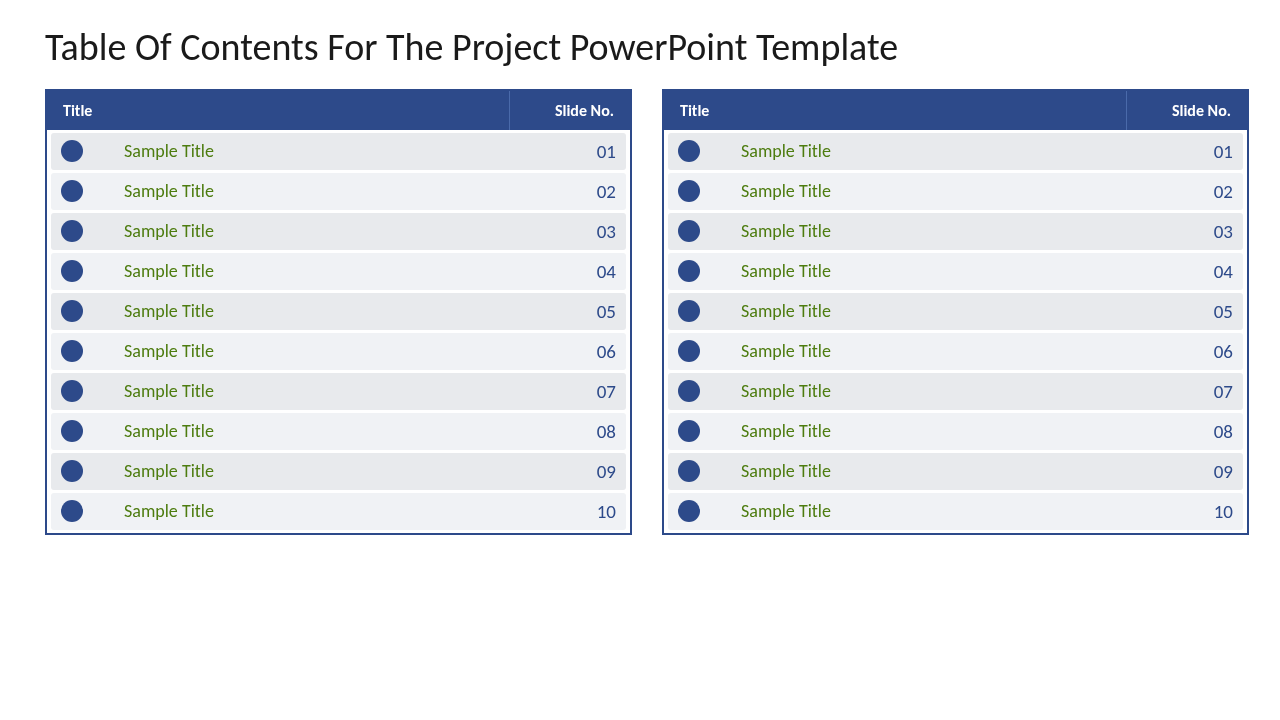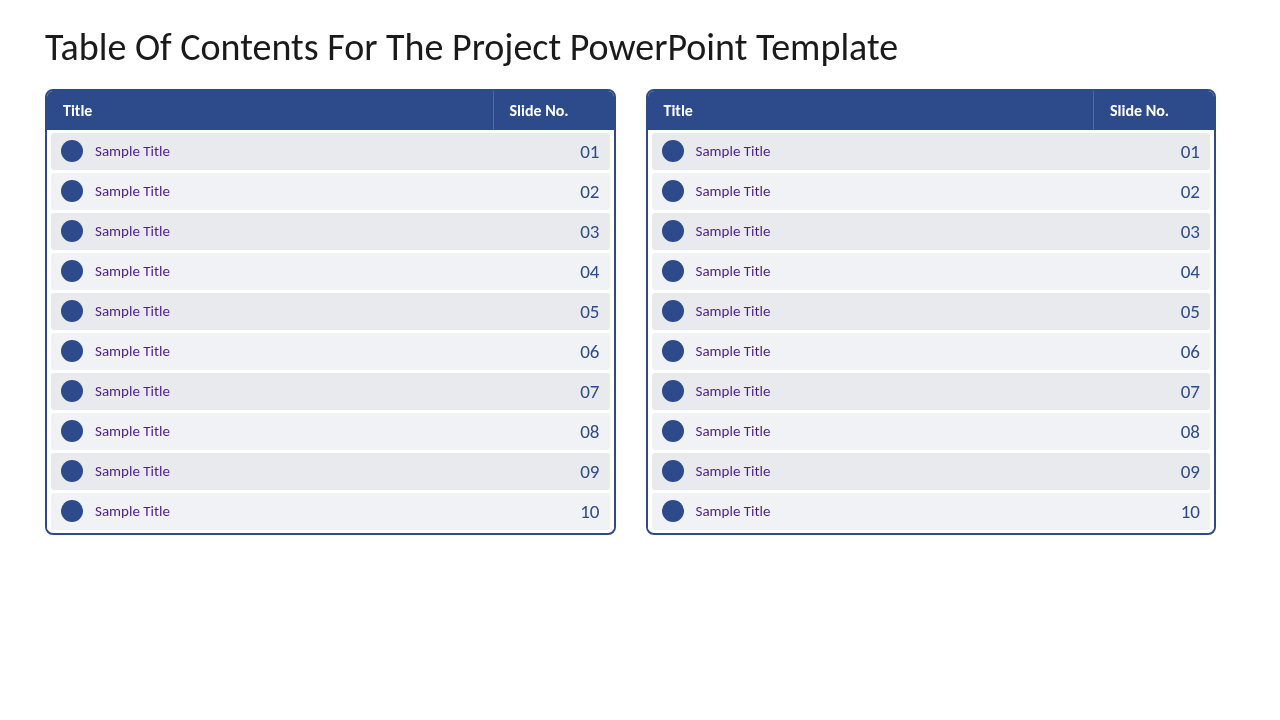--- a/index.html
+++ b/index.html
@@ -10,61 +10,61 @@
 
     body {
       width: 1280px;
       height: 720px;
       background: #ffffff;
       font-family: 'Calibri', 'Segoe UI', Arial, sans-serif;
       overflow: hidden;
     }
 
     .page-container {
-      padding: 25px 64px 20px 45px;
+      padding: 25px 31px 20px 45px;
     }
 
     .main-title {
       font-size: 38px;
       font-weight: 400;
       color: #1a1a1a;
       margin-bottom: 18px;
       line-height: 1.2;
     }
 
     .tables-wrapper {
       display: flex;
       gap: 30px;
     }
 
     .toc-table {
       flex: 1;
       border: 2px solid #2d4a8a;
-      border-radius: 8px;
+      border-radius: 0;
       overflow: hidden;
     }
 
     .table-header {
       display: flex;
       background: #2d4a8a;
       color: #ffffff;
       font-weight: 700;
       font-size: 16px;
     }
 
     .col-title {
       flex: 1;
       padding: 10px 16px;
       border-right: 1px solid #4a6aaa;
     }
 
     .col-slide {
       width: 120px;
       padding: 10px 16px;
-      text-align: left;
+      text-align: right;
     }
 
     .table-body {
       background: #ffffff;
     }
 
     .table-row {
       display: flex;
       align-items: center;
       background: #f0f2f5;
@@ -81,22 +81,23 @@
       width: 22px;
       height: 22px;
       background: #2d4a8a;
       border-radius: 50%;
       margin-right: 12px;
       flex-shrink: 0;
     }
 
     .row-title {
       flex: 1;
-      font-size: 15px;
-      color: #4c1d95;
+      font-size: 18px;
+      color: #4d7c0f;
+      margin-left: 29px;
     }
 
     .row-number {
       width: 50px;
       text-align: right;
       font-size: 19px;
       color: #2d4a8a;
       font-weight: 400;
     }
   </style>

